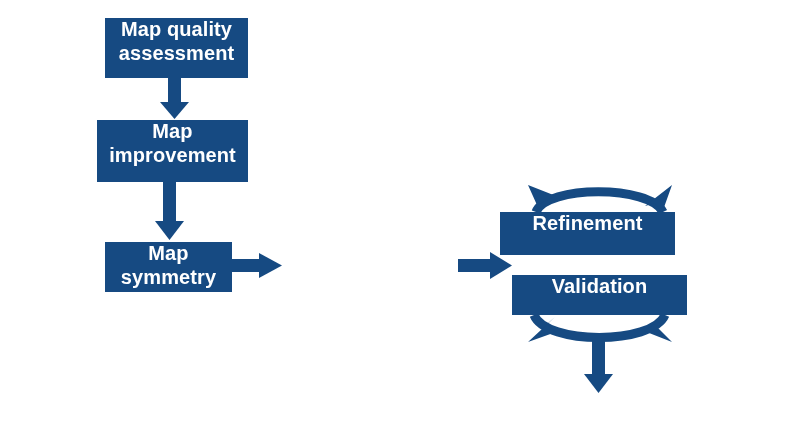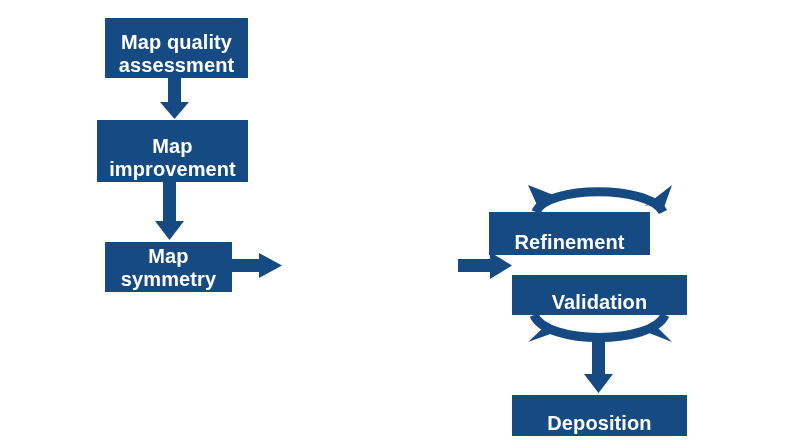--- a/index.html
+++ b/index.html
@@ -17,40 +17,40 @@
     height: 443px;
     background: #ffffff;
     overflow: hidden;
   }
   
   .node {
     position: absolute;
     background: #164a82;
     color: #ffffff;
     display: flex;
-    align-items: flex-end;
+    align-items: flex-start;
     justify-content: center;
     text-align: center;
     line-height: 1.18;
     font-weight: 700;
     letter-spacing: 0.1px;
     box-sizing: border-box;
     padding: 0 6px;
     z-index: 4;
   }
   .node span {
     display: block;
     white-space: pre-line;
   }
   #node-map-quality   { left:105px; top:18px;  width:143px; height:60px; font-size:20px; }
   #node-map-improve   { left:97px;  top:120px; width:151px; height:62px; font-size:20px; }
   #node-map-symmetry  { left:105px; top:242px; width:127px; height:50px; font-size:20px; }
   #node-model-build   { left:283px; top:212px; width:175px; height:43px; font-size:20px; }
   #node-docking       { left:283px; top:275px; width:175px; height:40px; font-size:20px; }
-  #node-refinement    { left:489px; top:212px; width:161px; height:43px; font-size:20px; }
+  #node-refinement    { left:500px; top:212px; width:175px; height:43px; font-size:20px; }
   #node-validation    { left:512px; top:275px; width:175px; height:40px; font-size:20px; }
   #node-deposition    { left:512px; top:395px; width:175px; height:41px; font-size:20px; }
 
   
   #connectors {
     position: absolute;
     left: 0;
     top: 0;
     width: 800px;
     height: 443px;
@@ -123,17 +123,14 @@
 
 
   <div class="node" id="node-refinement">
     <span>Refinement</span>
   </div>
 
   <div class="node" id="node-validation">
     <span>Validation</span>
   </div>
 
-  <div class="node" id="node-deposition">
-    <span>Deposition</span>
-  </div>
 
 </div>
 
 </body></html>

